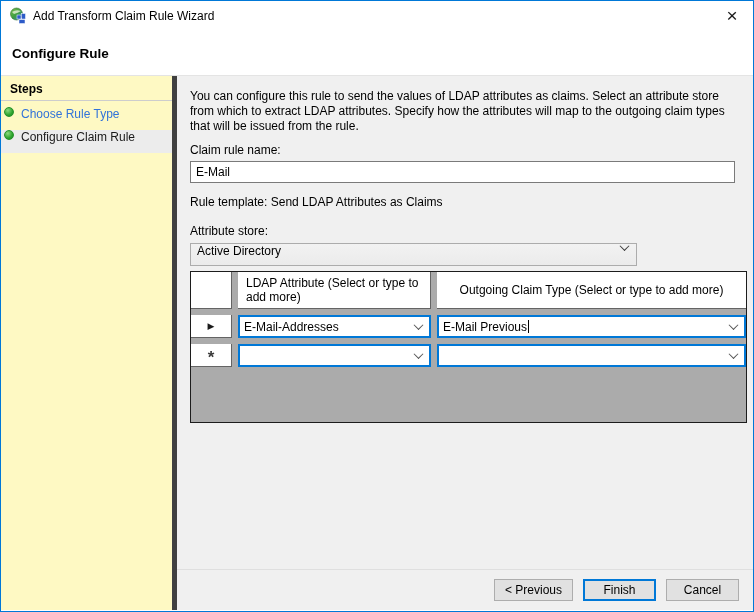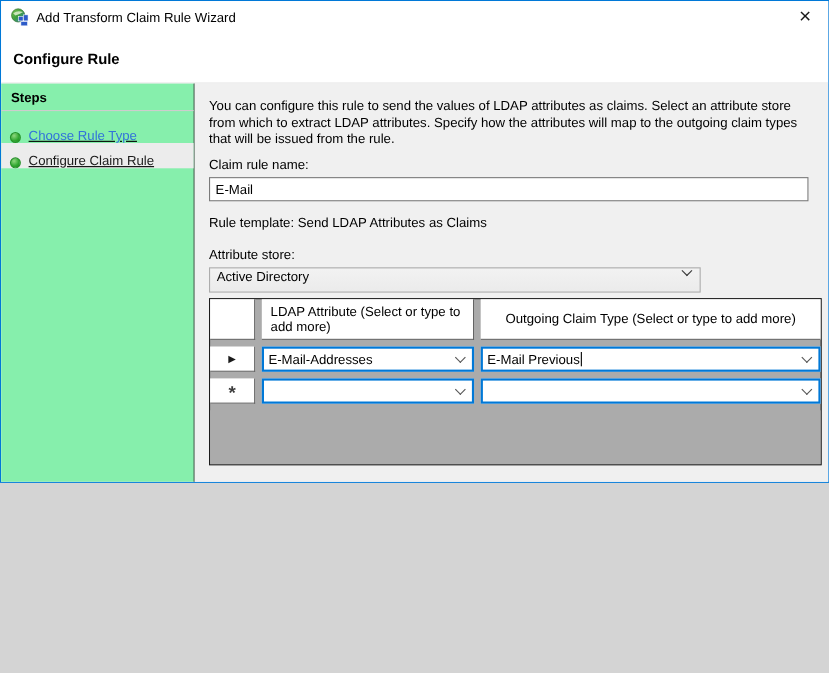--- a/index.html
+++ b/index.html
@@ -1,42 +1,42 @@
 <!DOCTYPE html>
 <html><head>
 <meta charset="utf-8">
 <style>
   * { margin:0; padding:0; box-sizing:border-box; }
   html,body { background:#d4d4d4; }
   body { font-family:"Liberation Sans","DejaVu Sans",sans-serif; font-size:12px; color:#000; }
 
   .window {
-    position:relative; width:754px; height:439px; background:#fff;
+    position:relative; width:754px; height:612px; background:#fff;
     border:1px solid #0078d7; overflow:hidden;
   }
 
   
   .titlebar { height:30px; background:#fff; display:flex; align-items:center; padding-left:8px; }
   .app-icon { width:18px; height:18px; margin-right:6px; flex:0 0 auto; }
   .title-text { font-size:12px; color:#000; }
   .close-btn { margin-left:auto; width:42px; height:30px; display:flex; align-items:center;
     justify-content:center; font-size:19px; color:#1a1a1a; cursor:default; }
 
   
   .page-header { height:45px; background:#fff; display:flex; align-items:center;
     padding-left:11px; border-bottom:1px solid #e4e4e4; }
   .page-title { font-size:13.5px; font-weight:bold; color:#000; }
 
   
   .body { display:flex; height:534px; }
 
-  .sidebar { width:176px; background:#86efac; border-right:1px solid #404040; flex:0 0 auto; }
+  .sidebar { width:176px; background:#fef9c3; border-right:5px solid #404040; flex:0 0 auto; }
   .steps-title { font-weight:bold; padding:6px 9px 4px 9px; border-bottom:1px solid #cdcdcd; }
   .steps-list { margin-top:6px; }
-  .step-item { height:23px; display:flex; align-items:flex-end; padding-left:8px;text-decoration:underline; }
+  .step-item { height:23px; display:flex; align-items:flex-start; padding-left:3px; }
   .step-item.current { background:#ececec; }
   .step-bullet { width:10px; height:10px; border-radius:50%; margin-right:7px; flex:0 0 auto;
     background:radial-gradient(circle at 35% 30%, #8ed87f 0%, #2ea52e 60%, #1e8a24 100%);
     border:1px solid #27922a; }
   .step-label-link { color:#3273d9; }
   .step-label-current { color:#1a1a1a; }
 
   .main { flex:1; background:#f0f0f0; position:relative; padding:13px 0 0 13px; }
 
   .desc { width:545px; line-height:15px; }

